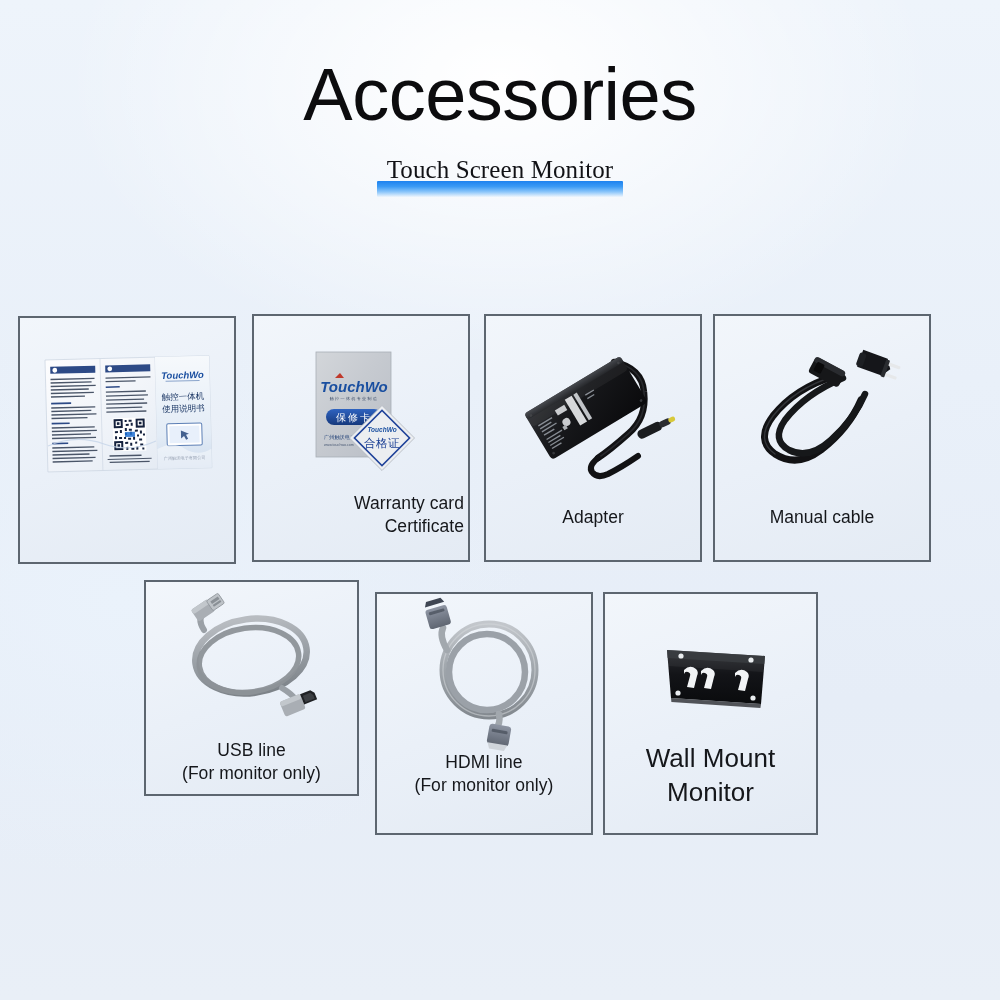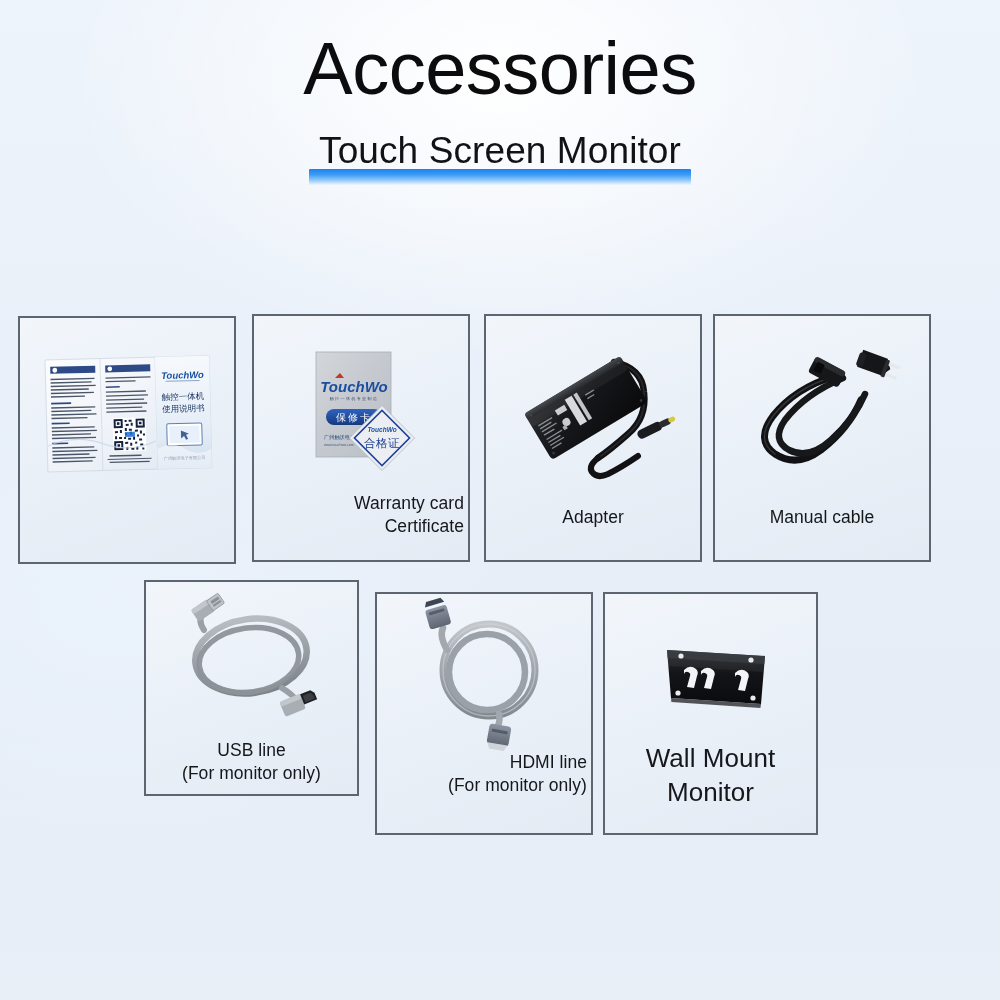--- a/index.html
+++ b/index.html
@@ -26,42 +26,43 @@
   
   .header {
     position: absolute;
     left: 0;
     top: 0;
     width: 1000px;
     text-align: center;
   }
   .title {
     margin: 0;
-    padding-top: 32px;
+    padding-top: 58px;
     font-size: 74px;
     font-weight: 400;
     letter-spacing: -0.5px;
     color: #0c0c0e;
     line-height: 1.0;
     font-family: "Liberation Sans", sans-serif;
   }
   .subtitle-wrap {
     position: relative;
     display: inline-block;
     margin-top: 24px;
   }
   .subtitle {
     position: relative;
     z-index: 2;
-    font-size: 37px;
+    font-size: 25px;
     font-weight: 400;
     color: #111216;
     letter-spacing: 0.1px;
     white-space: nowrap;
     padding: 0 4px;
+    font-family: Liberation Serif, serif;
   }
   .subtitle-underline {
     position: absolute;
     z-index: 1;
     left: -6px;
     right: -6px;
     bottom: -13px;
     height: 16px;
     background: linear-gradient(180deg, #1d82ef 0%, #3c9bf5 35%, #8cc6fa 68%, rgba(220,238,253,0.25) 100%);
     border-radius: 1px;
@@ -109,21 +110,21 @@
   #card-power    { left: 713px; top: 314px; width: 218px; height: 248px; }
   #card-usb      { left: 144px; top: 580px; width: 215px; height: 216px; }
   #card-hdmi     { left: 375px; top: 592px; width: 218px; height: 243px; }
   #card-wall     { left: 603px; top: 592px; width: 215px; height: 243px; }
 
   #card-manual   .card-label { top: 196px; }
   #card-warranty .card-label { top: 176px; text-align: right; }
   #card-adapter  .card-label { top: 190px; }
   #card-power    .card-label { top: 190px; }
   #card-usb      .card-label { top: 157px; }
-  #card-hdmi     .card-label { top: 157px; text-align: right; }
+  #card-hdmi     .card-label { top: 157px; }
   #card-wall     .card-label { top: 148px; }
 
   svg { display: block; }
 </style>
 </head>
 <body>
 
 <div id="page">
 
   <div class="header">

